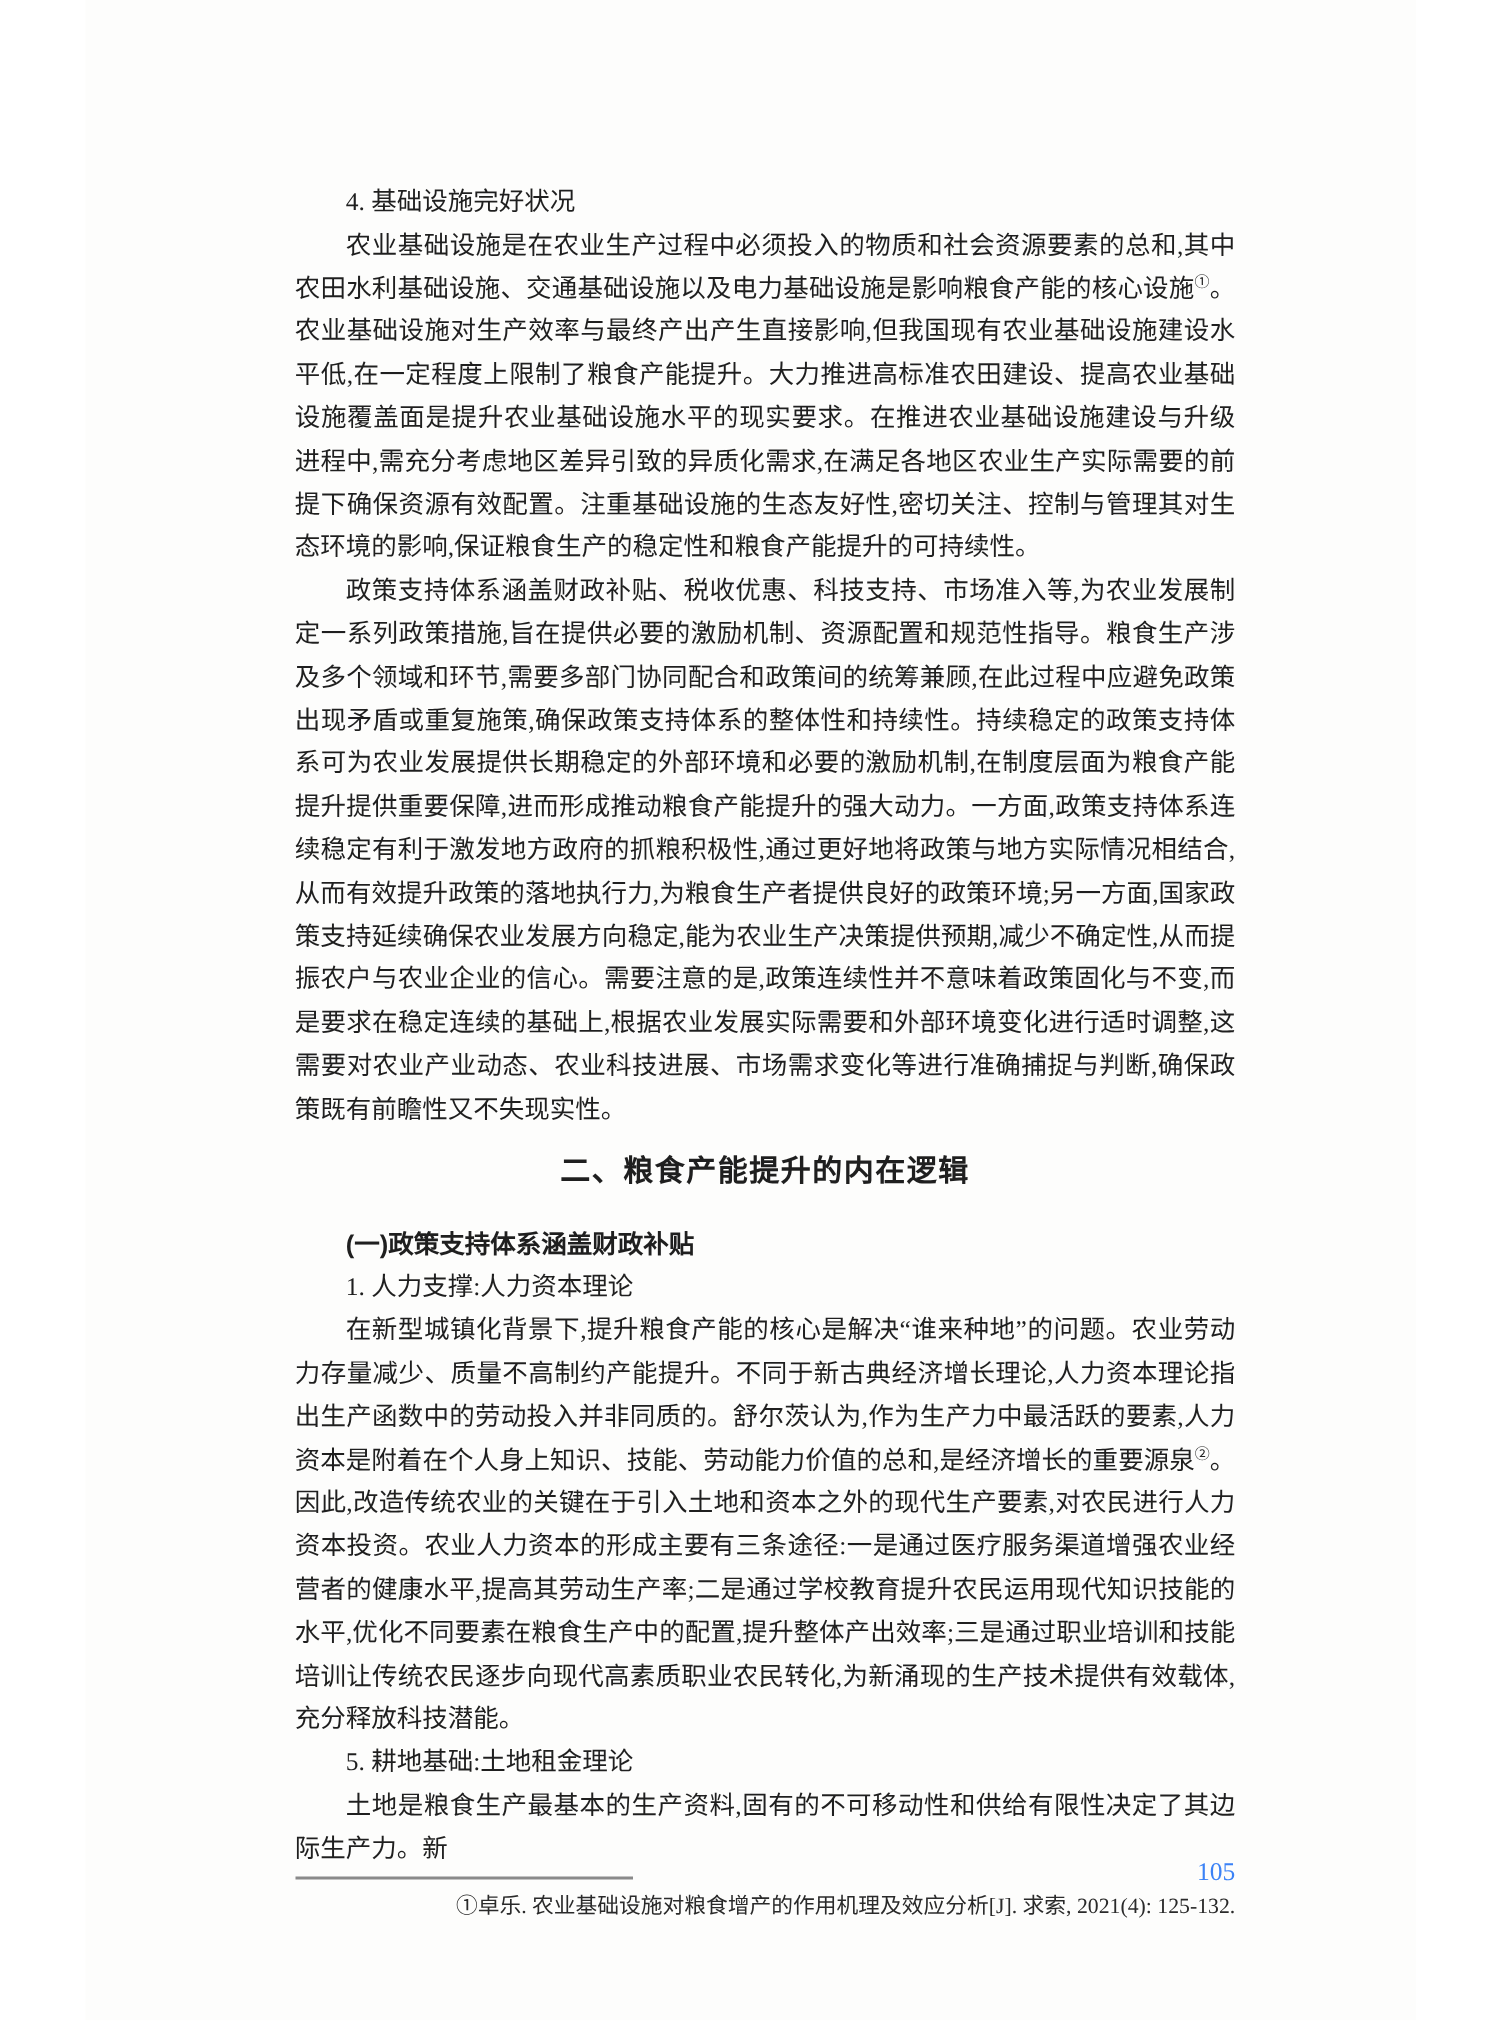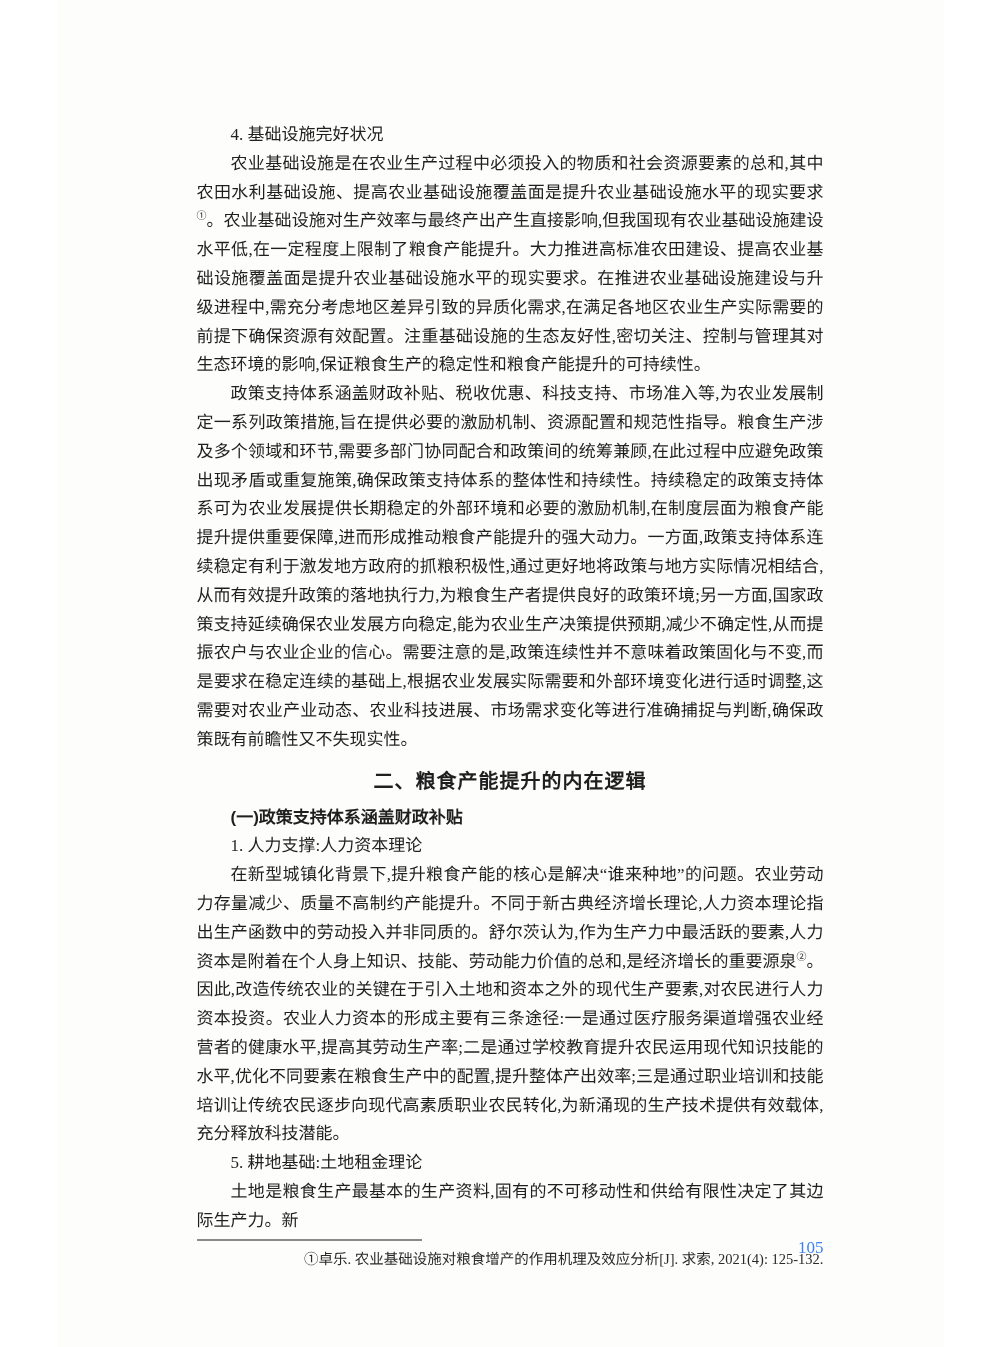--- a/index.html
+++ b/index.html
@@ -31,21 +31,21 @@
   }
   .para {
     text-indent: 2em;
   }
   .section-title {
     text-align: center !important;
     text-indent: 0;
     font-weight: 700;
     font-size: 20px;
     line-height: 30px;
-    margin: 11px 0 8px !important;
+    margin: 11px 0 20px !important;
     font-family: "Liberation Sans", "DejaVu Sans", sans-serif;
     letter-spacing: 1px;
   }
   .sub-title {
     font-weight: 700;
     text-indent: 2em;
     font-family: "Liberation Sans", "DejaVu Sans", sans-serif;
   }
   sup.fn-ref {
     font-size: 10px;
@@ -79,21 +79,21 @@
 </style>
 </head>
 <body>
 
 <div class="page">
 
   <main class="body-text">
 
     <p class="nh">4. 基础设施完好状况</p>
 
-    <p class="para"><span>农业基础设施是在农业生产过程中必须投入的物质和社会资源要素的总和,其中农田水利基础设施、提高农业基础设施覆盖面是提升农业基础设施水平的现实要求</span><sup class="fn-ref">①</sup><span>。农业基础设施对生产效率与最终产出产生直接影响,但我国现有农业基础设施建设水平低,在一定程度上限制了粮食产能提升。大力推进高标准农田建设、提高农业基础设施覆盖面是提升农业基础设施水平的现实要求。在推进农业基础设施建设与升级进程中,需充分考虑地区差异引致的异质化需求,在满足各地区农业生产实际需要的前提下确保资源有效配置。注重基础设施的生态友好性,密切关注、控制与管理其对生态环境的影响,保证粮食生产的稳定性和粮食产能提升的可持续性。</span></p>
+    <p class="para"><span>农业基础设施是在农业生产过程中必须投入的物质和社会资源要素的总和,其中农田水利基础设施、交通基础设施以及电力基础设施是影响粮食产能的核心设施</span><sup class="fn-ref">①</sup><span>。农业基础设施对生产效率与最终产出产生直接影响,但我国现有农业基础设施建设水平低,在一定程度上限制了粮食产能提升。大力推进高标准农田建设、提高农业基础设施覆盖面是提升农业基础设施水平的现实要求。在推进农业基础设施建设与升级进程中,需充分考虑地区差异引致的异质化需求,在满足各地区农业生产实际需要的前提下确保资源有效配置。注重基础设施的生态友好性,密切关注、控制与管理其对生态环境的影响,保证粮食生产的稳定性和粮食产能提升的可持续性。</span></p>
 
 
     <p class="para">政策支持体系涵盖财政补贴、税收优惠、科技支持、市场准入等,为农业发展制定一系列政策措施,旨在提供必要的激励机制、资源配置和规范性指导。粮食生产涉及多个领域和环节,需要多部门协同配合和政策间的统筹兼顾,在此过程中应避免政策出现矛盾或重复施策,确保政策支持体系的整体性和持续性。持续稳定的政策支持体系可为农业发展提供长期稳定的外部环境和必要的激励机制,在制度层面为粮食产能提升提供重要保障,进而形成推动粮食产能提升的强大动力。一方面,政策支持体系连续稳定有利于激发地方政府的抓粮积极性,通过更好地将政策与地方实际情况相结合,从而有效提升政策的落地执行力,为粮食生产者提供良好的政策环境;另一方面,国家政策支持延续确保农业发展方向稳定,能为农业生产决策提供预期,减少不确定性,从而提振农户与农业企业的信心。需要注意的是,政策连续性并不意味着政策固化与不变,而是要求在稳定连续的基础上,根据农业发展实际需要和外部环境变化进行适时调整,这需要对农业产业动态、农业科技进展、市场需求变化等进行准确捕捉与判断,确保政策既有前瞻性又不失现实性。</p>
 
     <p class="section-title">二、粮食产能提升的内在逻辑</p>
 
     <p class="sub-title">(一)政策支持体系涵盖财政补贴</p>
 
 
     <p class="nh">1. 人力支撑:人力资本理论</p>

